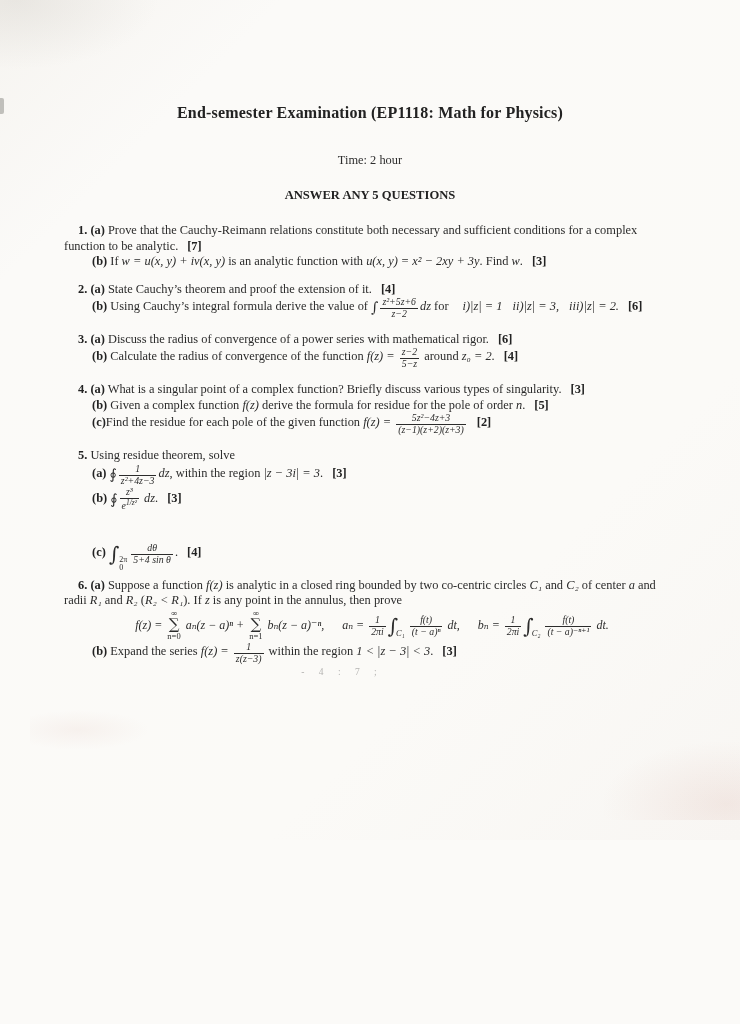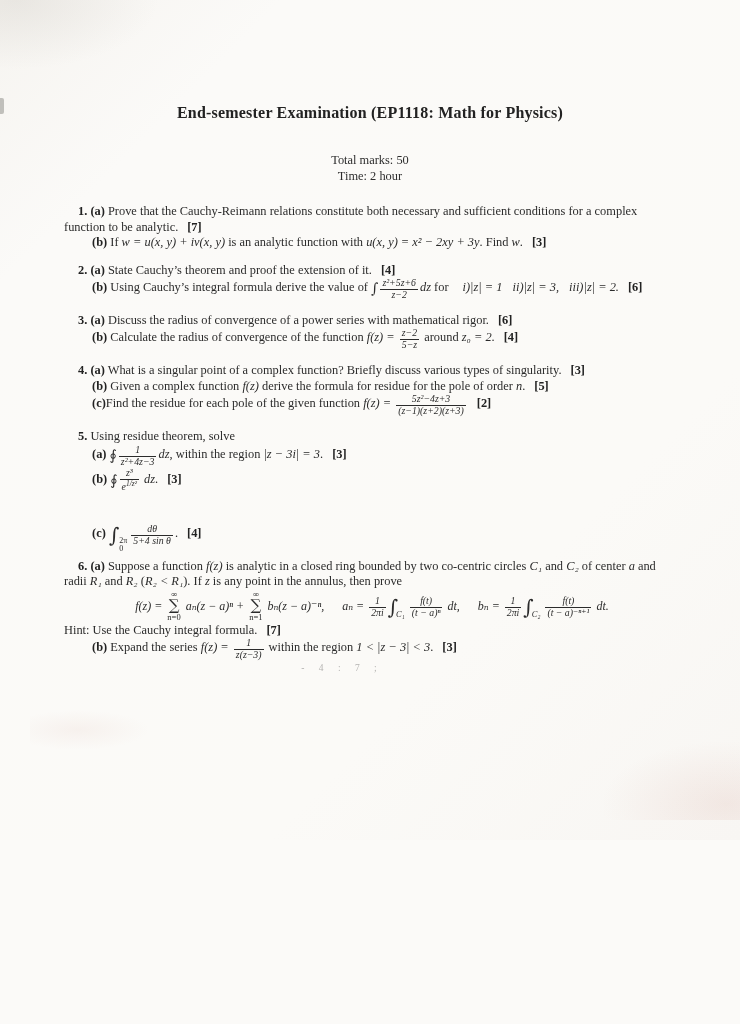--- a/index.html
+++ b/index.html
@@ -82,24 +82,24 @@
 
 <div class="page">
   <div class="smudge smudge-tl"></div>
   <div class="smudge smudge-br"></div>
   <div class="smudge smudge-ml"></div>
   <div class="edge-tick"></div>
 
   <h1 class="title">End-semester Examination (EP1118: Math for Physics)</h1>
 
   <div class="meta">
-    <div>Total marks: 50</div>
     <div>Time: 2 hour</div>
   </div>
 
+  <div class="instruction">ANSWER ANY 5 QUESTIONS</div>
 
   <div class="content">
 
     <section class="q">
       <p class="qfirst"><span class="seg-b">1. (a)</span><span class="seg-t"> Prove that the Cauchy-Reimann relations constitute both necessary and sufficient conditions for a complex function to be analytic.</span><span class="seg-marks">[7]</span></p>
       <p class="sub"><span class="seg-b">(b)</span><span class="seg-t"> If </span><span class="seg-m">w = u(x, y) + iv(x, y)</span><span class="seg-t"> is an analytic function with </span><span class="seg-m">u(x, y) = x² − 2xy + 3y</span><span class="seg-t">. Find </span><span class="seg-m">w</span><span class="seg-t">.</span><span class="seg-marks">[3]</span></p>
     </section>
 
     <section class="q">
       <p class="qfirst"><span class="seg-b">2. (a)</span><span class="seg-t"> State Cauchy’s theorem and proof the extension of it.</span><span class="seg-marks">[4]</span></p>
@@ -123,19 +123,18 @@
       <p class="sub"><span class="seg-b">(b)</span><span class="seg-t"> </span><span class="intw"><span class="int-glyph">∮</span></span><span class="frac"><span class="num">z³</span><span class="den">e<sup>1/z²</sup></span></span><span class="seg-m"> dz</span><span class="seg-t">.</span><span class="seg-marks">[3]</span></p>
       <p class="sub"><span class="seg-b">(c)</span><span class="seg-t"> </span><span class="intw"><span class="int-glyph big">∫</span><span class="int-lims">
               <span class="int-up">2π</span>
               <span class="int-dn">0</span>
             </span></span><span class="frac"><span class="num">dθ</span><span class="den">5+4 sin θ</span></span><span class="seg-t">.</span><span class="seg-marks">[4]</span></p>
     </section>
 
     <section class="q">
       <p class="qfirst"><span class="seg-b">6. (a)</span><span class="seg-t"> Suppose a function </span><span class="seg-m">f(z)</span><span class="seg-t"> is analytic in a closed ring bounded by two co-centric circles </span><span class="seg-m">C₁</span><span class="seg-t"> and </span><span class="seg-m">C₂</span><span class="seg-t"> of center </span><span class="seg-m">a</span><span class="seg-t"> and radii </span><span class="seg-m">R₁</span><span class="seg-t"> and </span><span class="seg-m">R₂</span><span class="seg-t"> (</span><span class="seg-m">R₂ &lt; R₁</span><span class="seg-t">). If </span><span class="seg-m">z</span><span class="seg-t"> is any point in the annulus, then prove</span></p>
       <p class="eq"><span class="seg-m">f(z) = </span><span class="sum"><span class="sum-top">∞</span><span class="sum-sig">∑</span><span class="sum-bot">n=0</span></span><span class="seg-m"> aₙ(z − a)ⁿ + </span><span class="sum"><span class="sum-top">∞</span><span class="sum-sig">∑</span><span class="sum-bot">n=1</span></span><span class="seg-m"> bₙ(z − a)⁻ⁿ,</span><span class="seg-sp" style="width: 18px;"></span><span class="seg-m">aₙ = </span><span class="frac"><span class="num">1</span><span class="den">2πi</span></span><span class="intw"><span class="int-glyph big">∫</span><span class="int-sb">C₁</span></span><span class="frac"><span class="num">f(t)</span><span class="den">(t − a)ⁿ</span></span><span class="seg-m"> dt,</span><span class="seg-sp" style="width: 18px;"></span><span class="seg-m">bₙ = </span><span class="frac"><span class="num">1</span><span class="den">2πi</span></span><span class="intw"><span class="int-glyph big">∫</span><span class="int-sb">C₂</span></span><span class="frac"><span class="num">f(t)</span><span class="den">(t − a)⁻ⁿ⁺¹</span></span><span class="seg-m"> dt.</span></p>
-      <p class="hint"><span class="seg-t">Hint: Use the Cauchy integral formula.</span><span class="seg-marks">[7]</span></p>
       <p class="sub"><span class="seg-b">(b)</span><span class="seg-t"> Expand the series </span><span class="seg-m">f(z) = </span><span class="frac"><span class="num">1</span><span class="den">z(z−3)</span></span><span class="seg-t"> within the region </span><span class="seg-m">1 &lt; |z − 3| &lt; 3</span><span class="seg-t">.</span><span class="seg-marks">[3]</span></p>
     </section>
 
     <p class="artifact">- 4 : 7 ;</p>
   </div>
 </div>
 
 </body></html>

